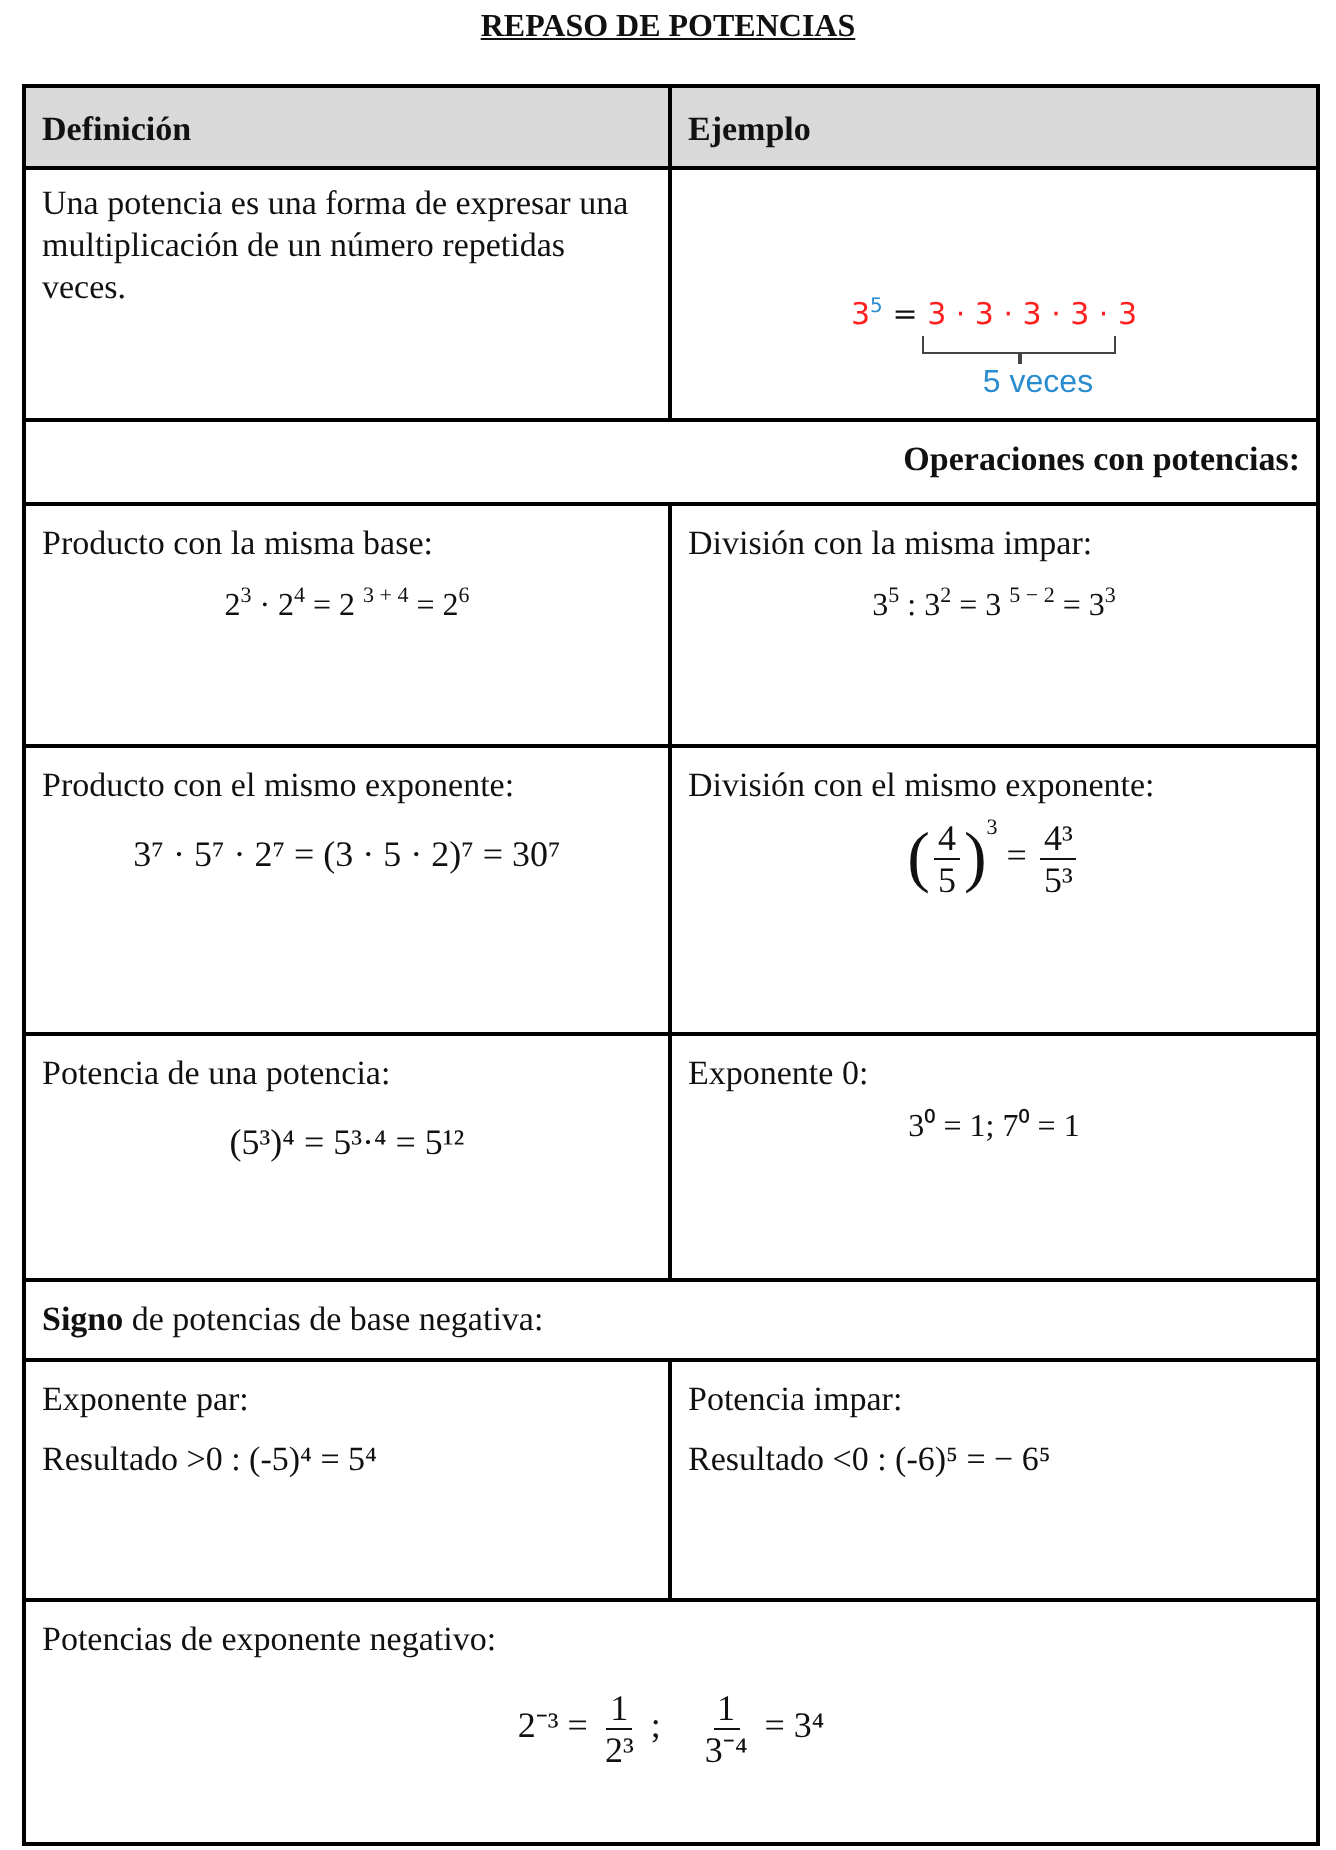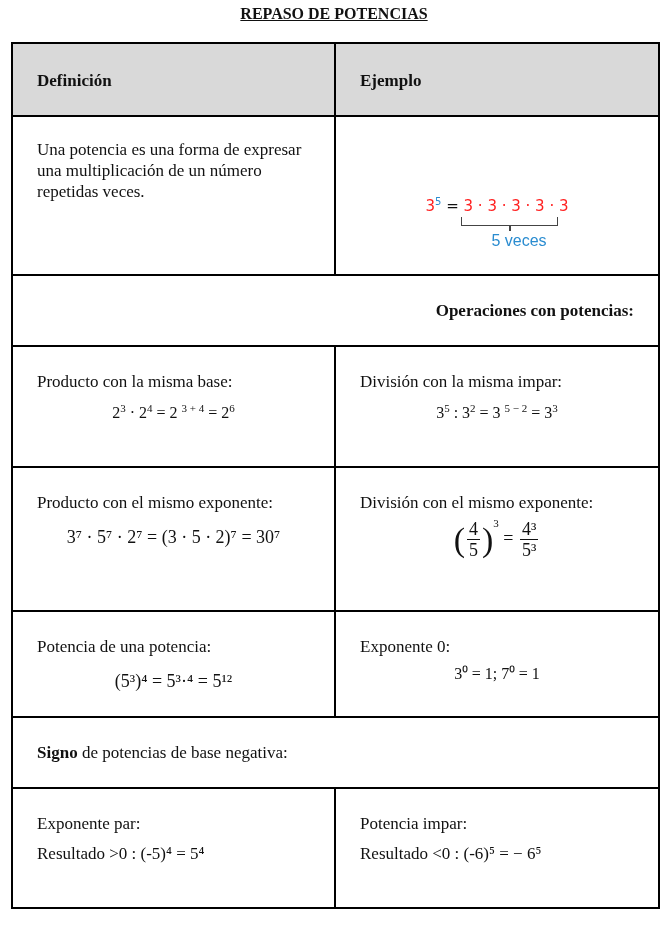--- a/index.html
+++ b/index.html
@@ -1,19 +1,19 @@
 <!DOCTYPE html>
 <html><head>
 <meta charset="utf-8">
 <style>
   html, body { margin: 0; padding: 0; background: #ffffff; }
   body { width: 668px; height: 925px; position: relative; font-family: "DejaVu Serif", "Liberation Serif", serif; color: #111; overflow: hidden; }
   .title { position: absolute; top: 5px; left: 0; width: 668px; text-align: center; font-family: "Liberation Serif", serif; font-weight: bold; font-size: 16px; text-decoration: underline; letter-spacing: 0px; }
   table { position: absolute; top: 42px; left: 11px; width: 649px; border-collapse: collapse; table-layout: fixed; }
-  td { border: 2px solid #000; vertical-align: top; padding: 16px; font-family: "Liberation Serif", serif; font-size: 17px; line-height: 21px; }
+  td { border: 2px solid #000; vertical-align: top; padding: 0; font-family: "Liberation Serif", serif; font-size: 17px; line-height: 21px; }
   .cell { padding: 8px 8px; box-sizing: border-box; }
   .hdr td { background: #d9d9d9; font-weight: bold; height: 39px; }
   .hdr .cell { padding-top: 10px; }
   .col1 { width: 323px; }
   .bold { font-weight: bold; text-align: right; }
   .math { font-family: "Liberation Serif", serif; font-size: 16px; text-align: center; margin-top: 6px; }
   .math sup { font-size: 11px; }
   .red { color: #ff2020; }
   .blue { color: #2a8cd0; }
   .brace { width: 95px; height: 8px; border: 1.5px solid #444; border-top: none; margin: 2px auto 0 auto; position: relative; left: 12px; }
@@ -93,21 +93,21 @@
               </span><span class="paren">)</span><sup style="position:relative;top:-10px">3</sup>
         <span>=</span>
         <span class="frac">
                 <span class="num">4³</span>
                 <span class="den">5³</span>
               </span>
       </div>
     </div>
         </td>
   </tr>
-  <tr style="height:103px">
+  <tr style="height:123px">
     <td>
           <div class="cell">
       <div>Potencia de una potencia:</div>
       <div class="math bigmath" style="margin-top:14px">(5³)⁴ =  5³·⁴ = 5¹²</div>
     </div>
         </td>
     <td>
           <div class="cell">
       <div>Exponente 0:</div>
       <div class="math">3⁰ = 1;  7⁰ = 1</div>
@@ -126,14 +126,33 @@
       <div style="margin-top:9px">Resultado &gt;0 :   (-5)⁴ = 5⁴</div>
     </div>
         </td>
     <td>
           <div class="cell">
       <div>Potencia impar:</div>
       <div style="margin-top:9px">Resultado  &lt;0  :   (-6)⁵ = − 6⁵</div>
     </div>
         </td>
   </tr>
+  <tr style="height:122px">
+    <td colspan="2">
+          <div class="cell">
+      <div>Potencias de exponente negativo:</div>
+      <div class="math bigmath" style="margin-top:14px">
+        <span>2⁻³ =</span>
+        <span class="frac">
+                <span class="num">1</span>
+                <span class="den">2³</span>
+              </span><span style="white-space:pre"> ;   </span>
+        <span class="frac">
+                <span class="num">1</span>
+                <span class="den">3⁻⁴</span>
+              </span>
+        <span>= 3⁴</span>
+      </div>
+    </div>
+        </td>
+  </tr>
 </tbody>
   </table>
 
 </body></html>

